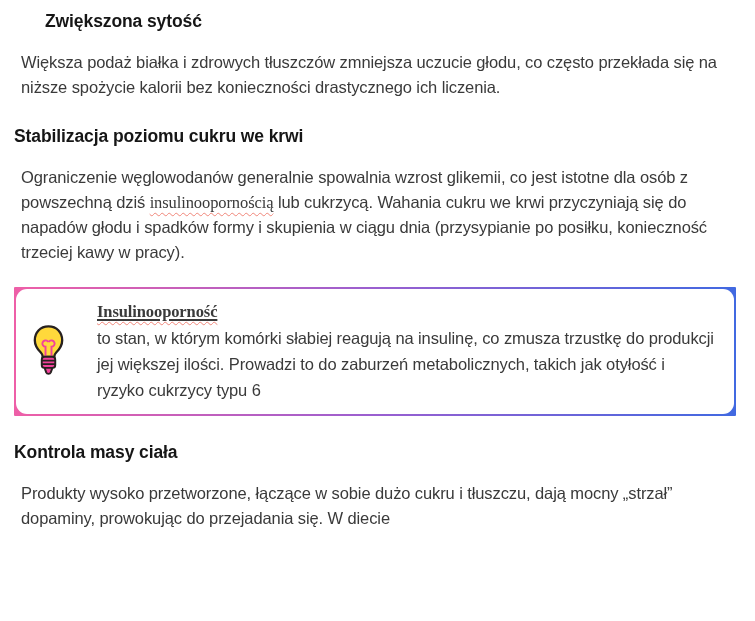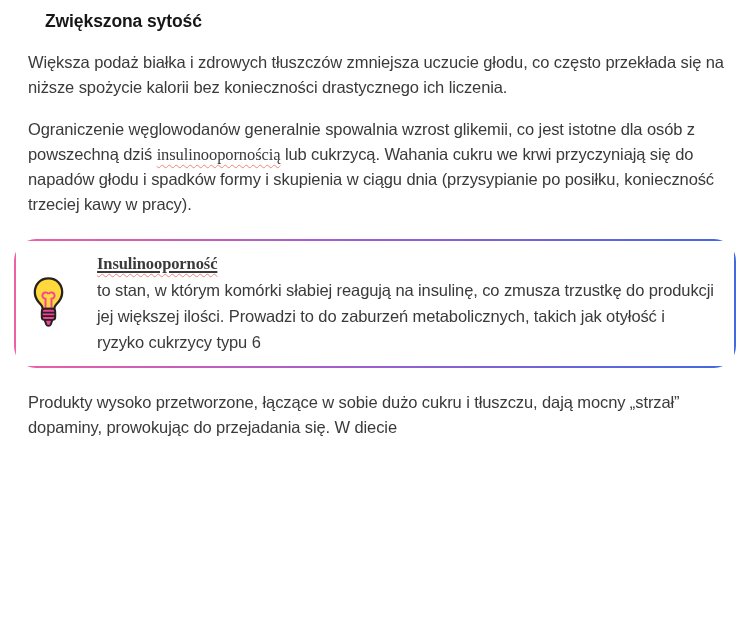--- a/index.html
+++ b/index.html
@@ -15,34 +15,34 @@
   }
   .doc{
     padding:0 14px;color:var(--body-text);
     font-size:16.5px;line-height:25px;letter-spacing:-0.1px;
   }
   .doc h3{
     font-size:17.5px;line-height:23px;font-weight:700;
     color:var(--heading-text);margin:25px 0 17px;
   }
   .doc > h3:first-child{margin-top:10px;margin-left:31px;}
-  .doc p{margin:17px 14px;max-width:716px;}
+  .doc p{margin:17px 7px;max-width:716px;}
   .spell{
     text-decoration-line:underline;text-decoration-style:wavy;
     text-decoration-color:var(--spell-wave);text-decoration-thickness:1px;
     text-underline-offset:4px;
     font-family:Liberation Serif, serif;
   }
   .u{
     text-decoration-line:underline;text-decoration-style:solid;
     text-decoration-color:currentColor;text-decoration-thickness:1.5px;
     text-underline-offset:2px;
   }
   .callout{
-    margin:22px 0;border-radius:22px;padding:2px;
+    margin:22px 0;border-radius:1px;padding:2px;
     background:linear-gradient(90deg,var(--callout-grad-left) 0%,var(--callout-grad-mid) 50%,var(--callout-grad-right) 100%);
     max-width:722px;box-sizing:border-box;
   }
   .callout-inner{
     background:var(--callout-bg);border-radius:11px;
     display:flex;align-items:center;gap:31px;
     padding:9px 18px 11px 15px;
   }
   .callout-icon{flex:0 0 auto;}
   .callout-icon svg{width:35px;height:54px;display:block;}
@@ -56,20 +56,21 @@
 </style>
 </head>
 <body>
 
 <main class="doc">
 
   <h3>Zwiększona sytość</h3>
 
   <p>Większa podaż białka i zdrowych tłuszczów zmniejsza uczucie głodu, co często przekłada się na niższe spożycie kalorii bez konieczności drastycznego ich liczenia.</p>
 
+  <h3>Stabilizacja poziomu cukru we krwi</h3>
 
   <p><span>Ograniczenie węglowodanów generalnie spowalnia wzrost glikemii, co jest istotne dla osób z powszechną dziś </span><span class="spell">insulinoopornością</span><span> lub cukrzycą. Wahania cukru we krwi przyczyniają się do napadów głodu i spadków formy i skupienia w ciągu dnia (przysypianie po posiłku, konieczność trzeciej kawy w pracy).</span></p>
 
   <aside class="callout">
     <div class="callout-inner">
       <span class="callout-icon">
         <svg viewBox="0 0 36 56" xmlns="http://www.w3.org/2000/svg" aria-hidden="true">
           <path class="bulb-glass" d="M18,2.5 C9.2,2.5 3.8,9 3.8,16.8 C3.8,21.8 6.3,25.8 9.8,29.3 C11.4,30.9 12,32.4 12,34.2 L24,34.2 C24,32.4 24.6,30.9 26.2,29.3 C29.7,25.8 32.2,21.8 32.2,16.8 C32.2,9 26.8,2.5 18,2.5 Z"></path>
           <path class="bulb-filament" d="M14.9,34 V23.6 a3.3,3.3 0 1 1 2.4,-5.6 M21.1,34 V23.6 a3.3,3.3 0 1 0 -2.4,-5.6"></path>
           <rect class="bulb-neck" x="11" y="34" width="14" height="11.5" rx="3"></rect>
@@ -77,18 +78,19 @@
           <path class="bulb-tip" d="M14,45.5 h8 l-1.6,4.6 a2.6,2.6 0 0 1 -4.8,0 Z"></path>
         </svg>
       </span>
       <div class="callout-text">
         <div class="callout-title"><span class="spell"><span class="u">Insulinooporność</span></span></div>
         <div class="callout-body">to stan, w którym komórki słabiej reagują na insulinę, co zmusza trzustkę do produkcji jej większej ilości. Prowadzi to do zaburzeń metabolicznych, takich jak otyłość i ryzyko cukrzycy typu 6</div>
       </div>
     </div>
   </aside>
 
+  <h3>Kontrola masy ciała</h3>
 
 
 
   <p><span>Produkty wysoko przetworzone, łączące w sobie dużo cukru i tłuszczu, dają mocny „strzał” dopaminy, prowokując do przejadania się. W diecie </span></p>
 
 </main>
 
 </body></html>

